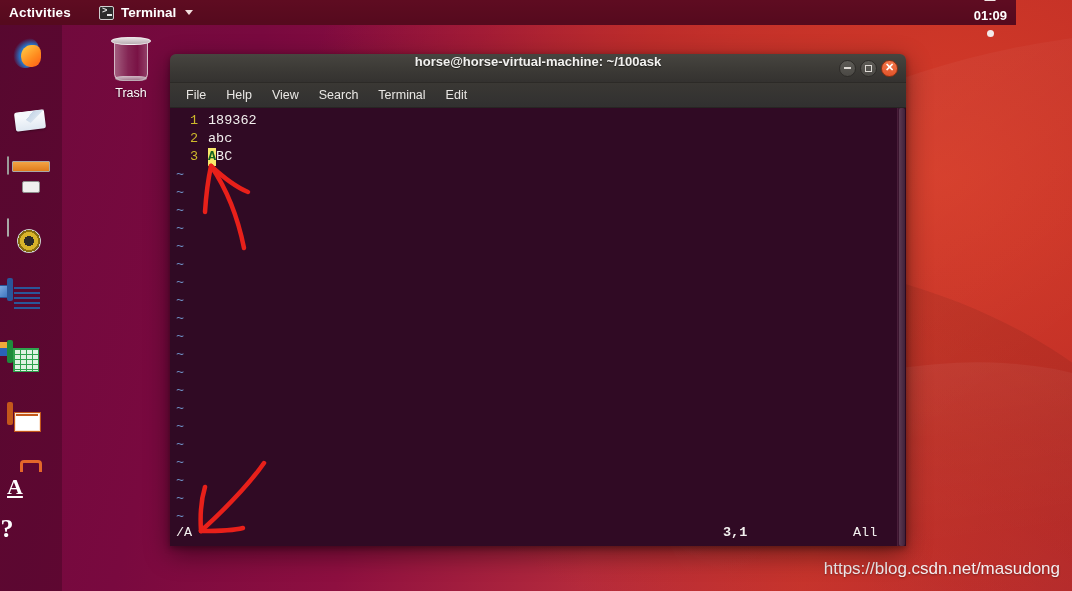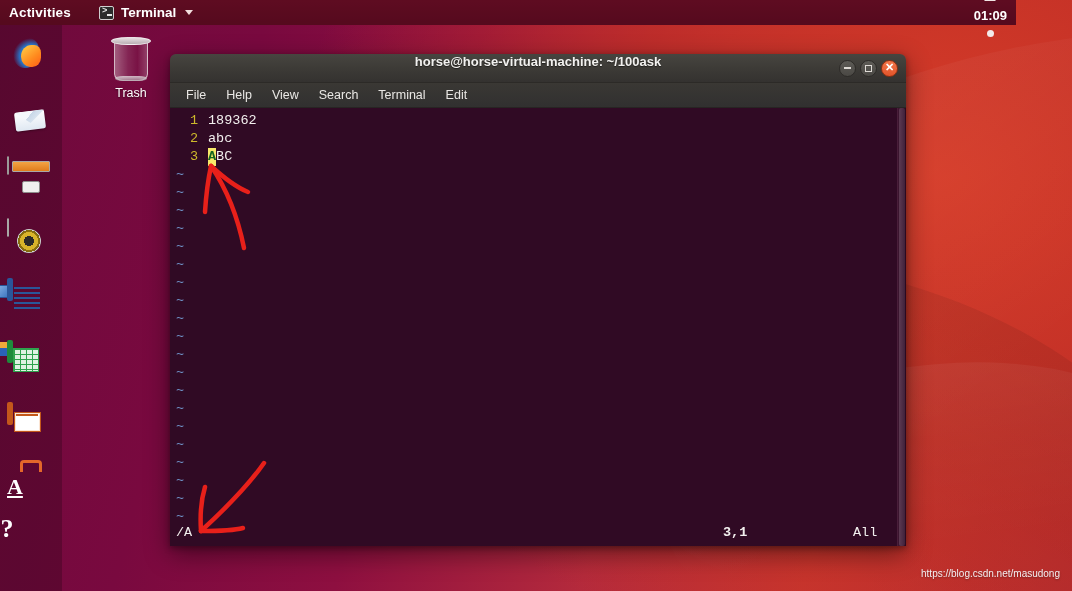--- a/index.html
+++ b/index.html
@@ -410,21 +410,21 @@
 
   
   #annotations {
     position: absolute; inset: 0;
     z-index: 35; pointer-events: none;
   }
 
   
   #watermark {
     position: absolute; right: 12px; bottom: 12px;
-    color: #f4eef0; font-size: 10px;
+    color: #f4eef0; font-size: 17px;
     z-index: 15;
     text-shadow: 0 1px 2px rgba(0,0,0,.35);
   }
 </style>
 </head>
 <body>
 
 <div id="wallpaper">
   <div class="swoosh1"></div>
   <div class="swoosh2"></div>

